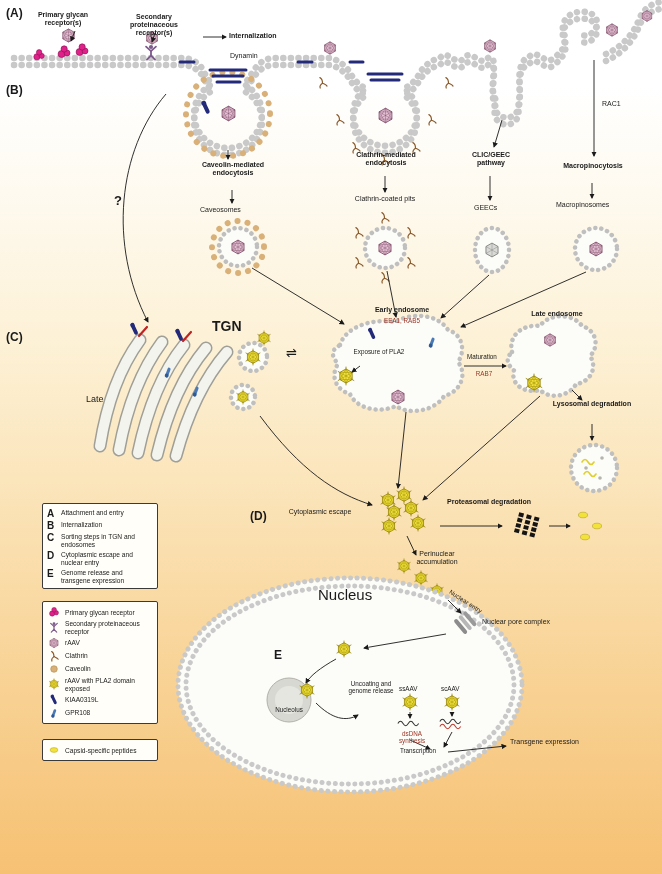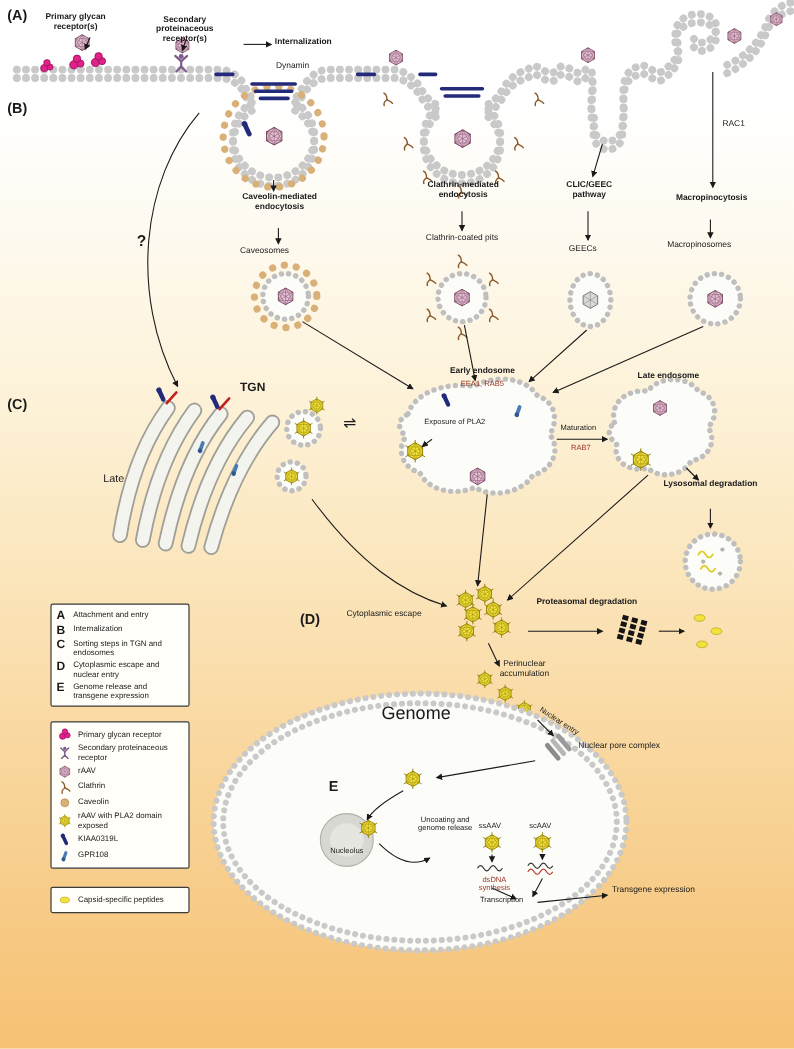--- a/index.html
+++ b/index.html
@@ -335,38 +335,38 @@
 <div class="lbl sm" style="left:200px;top:206px">Caveosomes</div>
 <div class="lbl sm b c" style="left:346px;top:151px;width:80px">Clathrin-mediated endocytosis</div>
 <div class="lbl sm c" style="left:354px;top:195px;width:62px">Clathrin-coated pits</div>
 <div class="lbl sm b c" style="left:458px;top:151px;width:66px">CLIC/GEEC pathway</div>
 <div class="lbl sm" style="left:474px;top:204px">GEECs</div>
 <div class="lbl sm b c" style="left:549px;top:162px;width:88px">Macropinocytosis</div>
 <div class="lbl sm" style="left:556px;top:201px">Macropinosomes</div>
 <div class="lbl sm" style="left:602px;top:100px">RAC1</div>
 <div class="lbl q" style="left:114px;top:194px">?</div>
 
-<div class="lbl b" style="left:200px;top:318px;font-size:10px">TGN</div>
+<div class="lbl b" style="left:212px;top:318px;font-size:14px">TGN</div>
 <div class="lbl" style="left:86px;top:394px;font-size:9px">Late</div>
 <div class="lbl eq" style="left:286px;top:346px">⇌</div>
 <div class="lbl sm b c" style="left:356px;top:306px;width:92px">Early endosome</div>
 <div class="lbl xs c red" style="left:366px;top:317px;width:72px">EEA1, RAB5</div>
 <div class="lbl xs c" style="left:352px;top:348px;width:54px">Exposure of PLA2</div>
 <div class="lbl sm b c" style="left:516px;top:310px;width:82px">Late endosome</div>
 <div class="lbl xs c" style="left:454px;top:353px;width:56px">Maturation</div>
 <div class="lbl xs c red" style="left:468px;top:370px;width:32px">RAB7</div>
 <div class="lbl sm b c" style="left:549px;top:400px;width:86px">Lysosomal degradation</div>
 
 <div class="lbl sm c" style="left:288px;top:508px;width:64px">Cytoplasmic escape</div>
 <div class="lbl sm b c" style="left:446px;top:498px;width:86px">Proteasomal degradation</div>
 <div class="lbl sm c" style="left:398px;top:550px;width:78px">Perinuclear accumulation</div>
 <div class="lbl rot" style="left:452px;top:588px">Nuclear entry</div>
 <div class="lbl sm c" style="left:480px;top:618px;width:72px">Nuclear pore complex</div>
 
-<div class="lbl big" style="left:318px;top:586px">Genome</div>
+<div class="lbl big" style="left:318px;top:586px">Nucleus</div>
 <div class="lbl xs c" style="left:266px;top:706px;width:46px">Nucleolus</div>
 <div class="lbl xs c" style="left:344px;top:680px;width:54px">Uncoating and genome release</div>
 <div class="lbl xs" style="left:399px;top:685px">ssAAV</div>
 <div class="lbl xs" style="left:441px;top:685px">scAAV</div>
 <div class="lbl xs c red" style="left:392px;top:730px;width:40px">dsDNA synthesis</div>
 <div class="lbl xs c" style="left:392px;top:747px;width:52px">Transcription</div>
 <div class="lbl sm" style="left:510px;top:738px;width:104px">Transgene expression</div>
 
 <div class="legend" id="legend-steps" style="top:503px">
   <div class="lrow">

